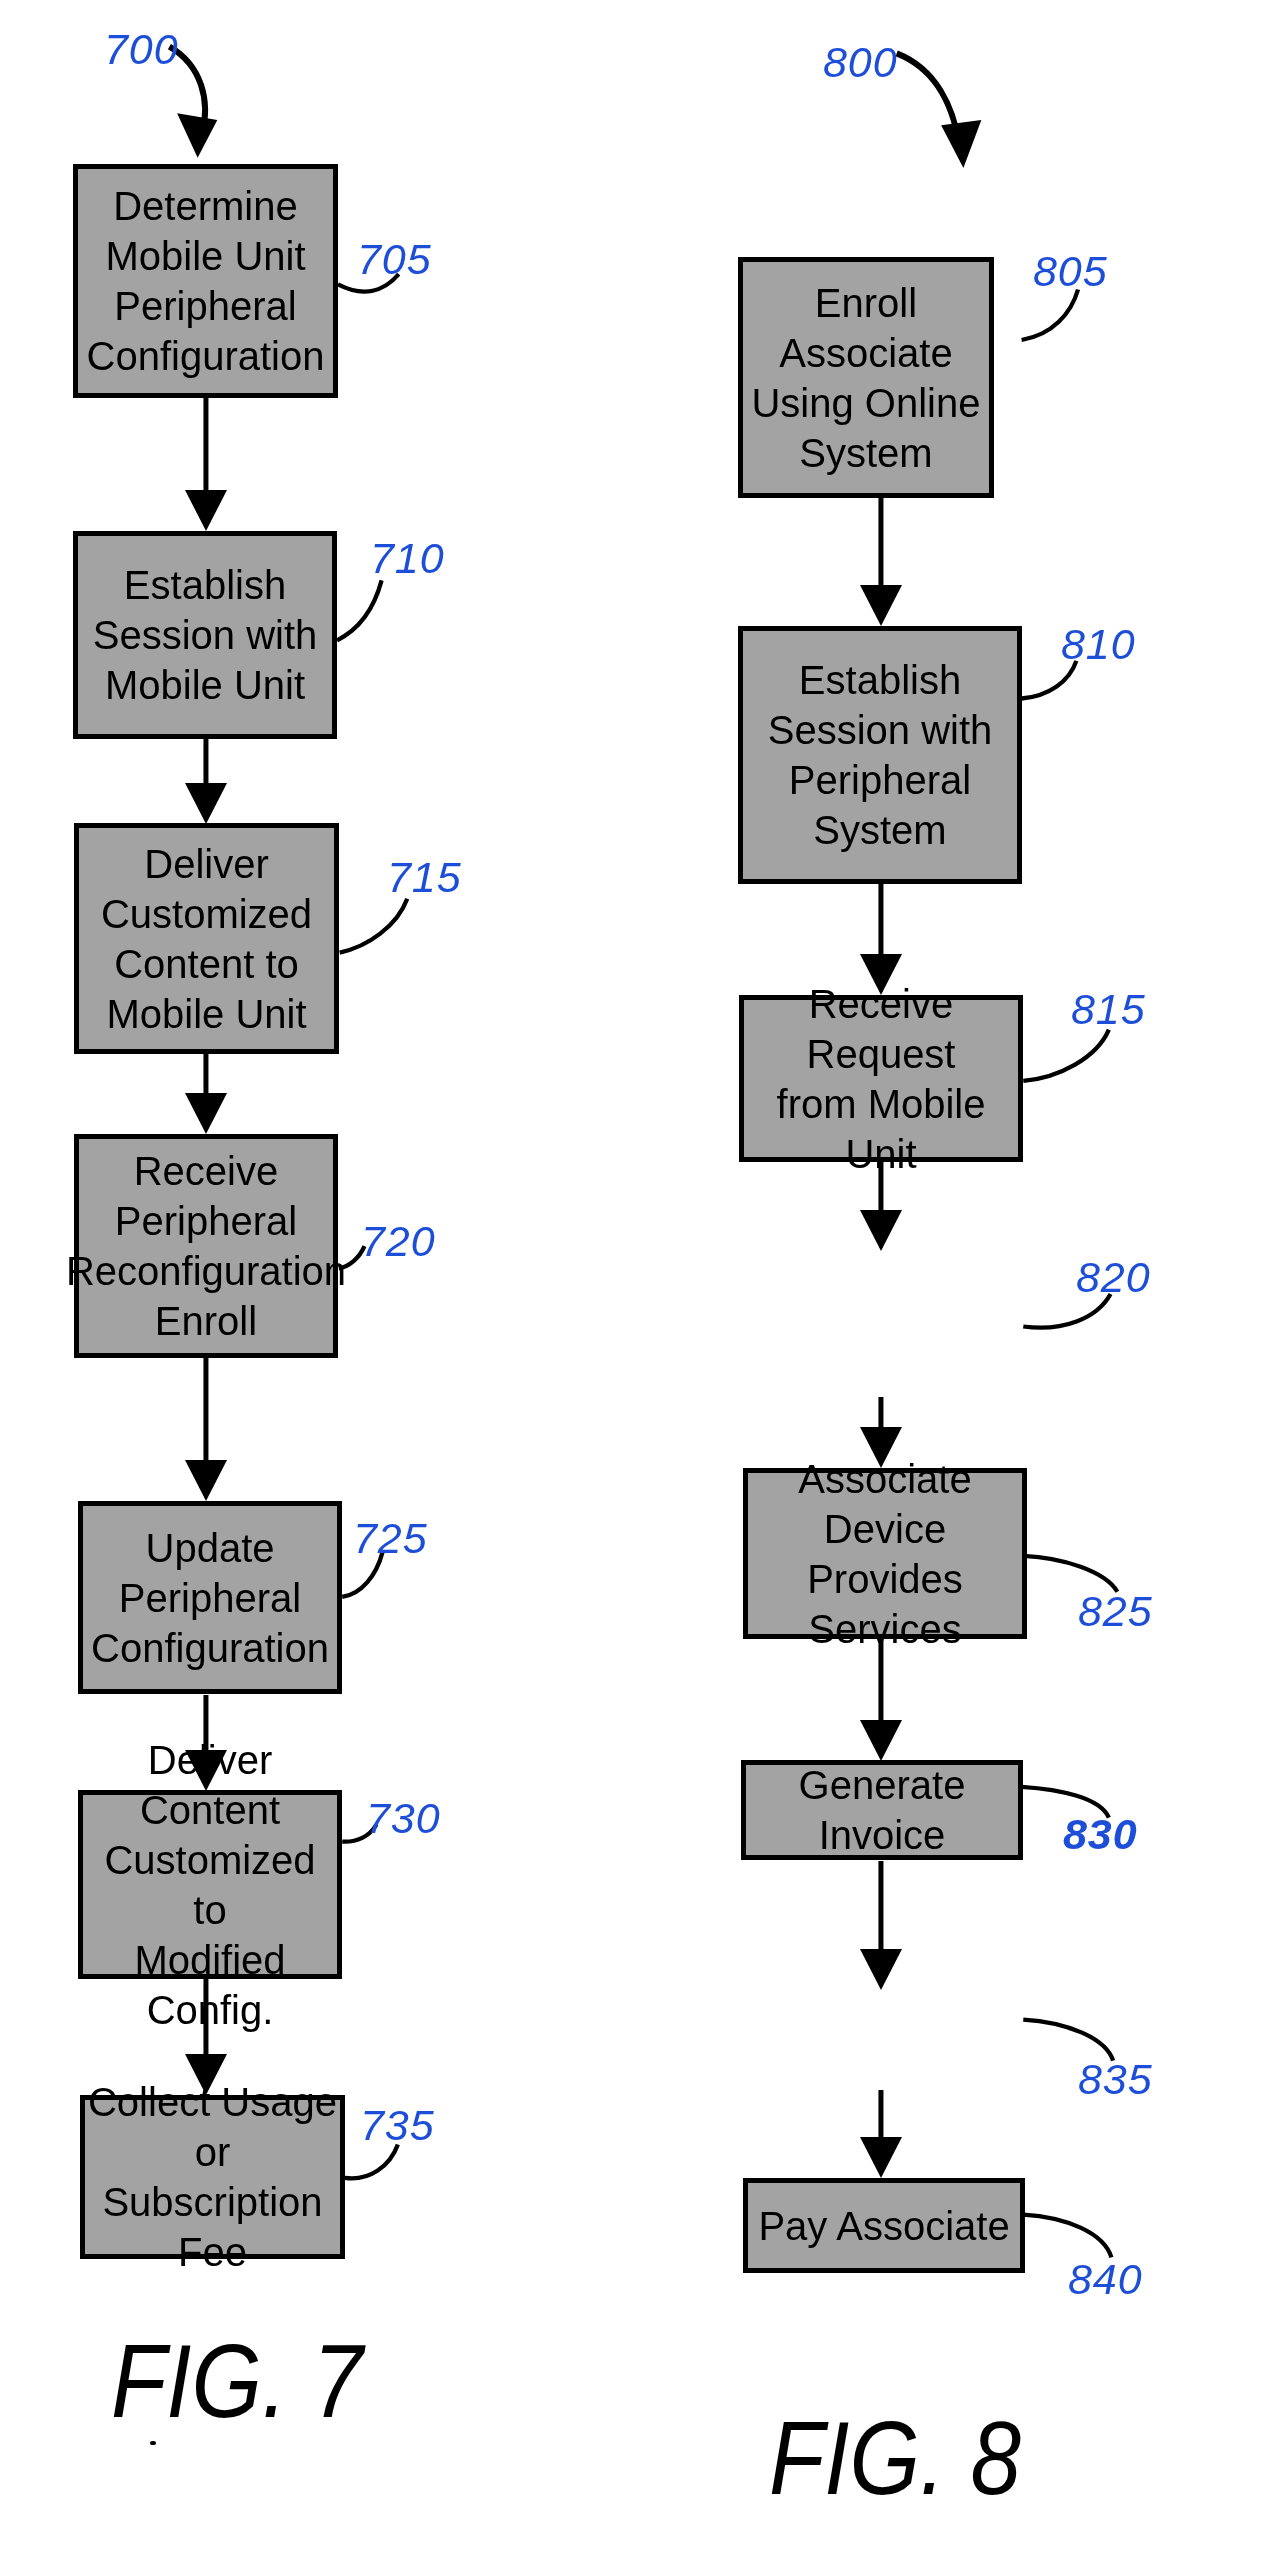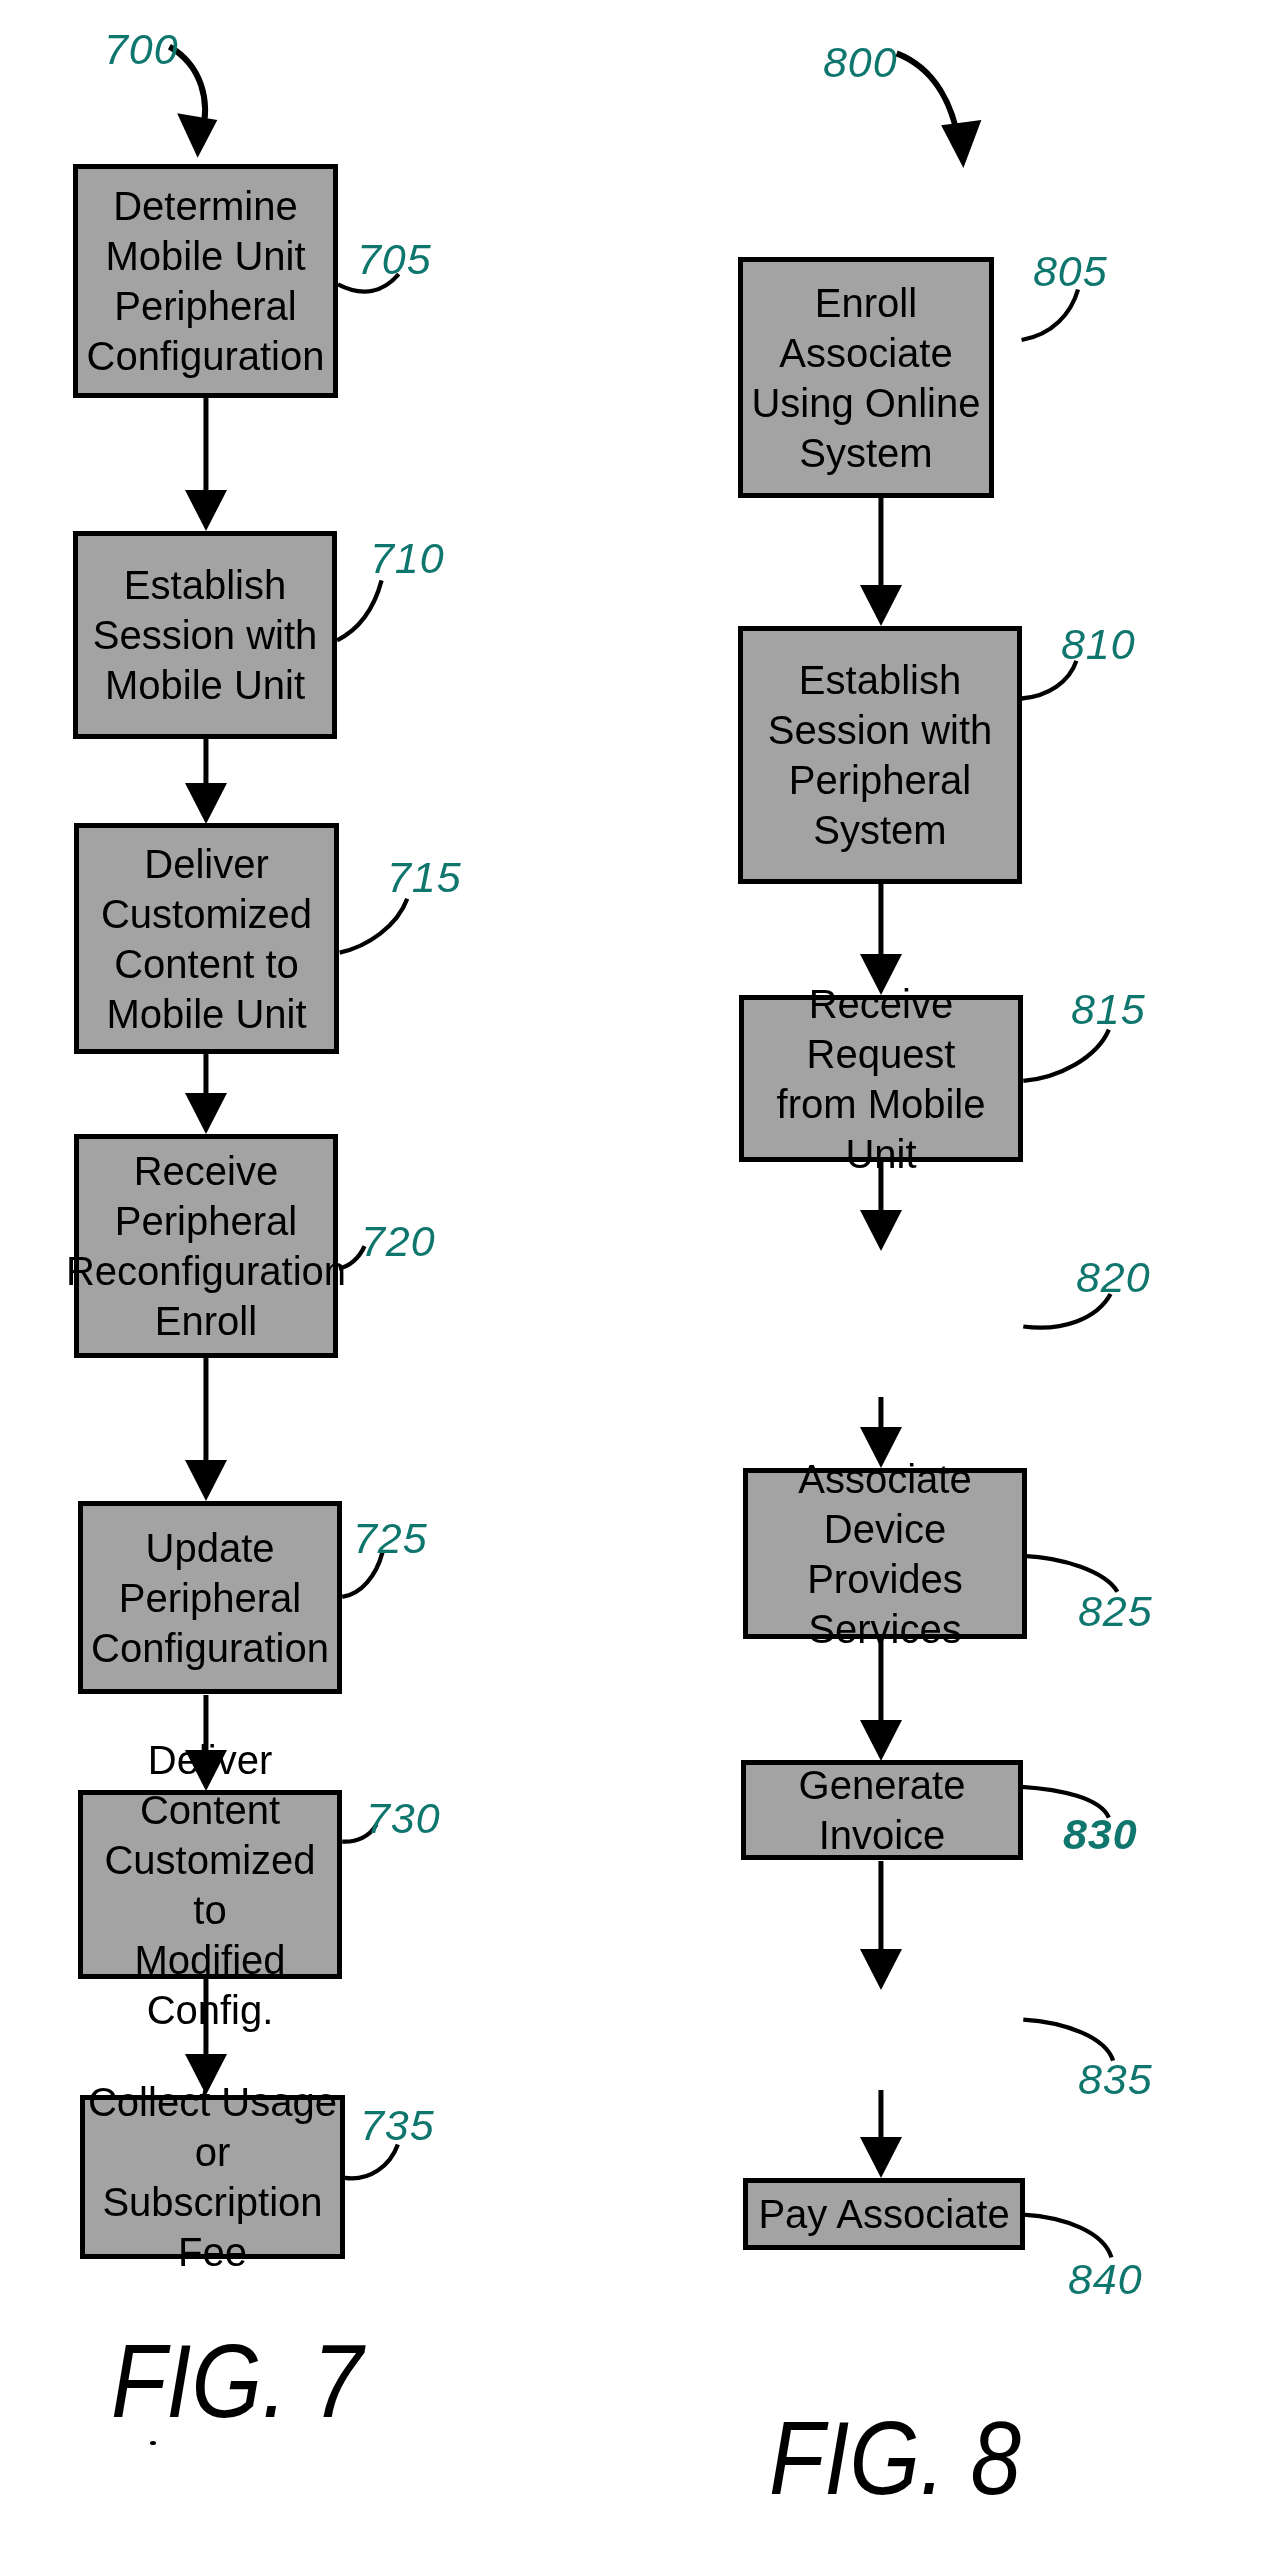--- a/index.html
+++ b/index.html
@@ -31,21 +31,21 @@
     font-size: 40px;
     line-height: 50px;
     letter-spacing: 0px;
     color: #000000;
   }
   .ref-label {
     position: absolute;
     font-style: italic;
     font-size: 43px;
     line-height: 43px;
-    color: #0f766e;
+    color: #1d4ed8;
     letter-spacing: 0.9px;
   }
   .fig-caption {
     position: absolute;
     font-style: italic;
     font-size: 103px;
     line-height: 103px;
     color: #000000;
     transform: scaleX(0.88);
     transform-origin: left center;
@@ -279,21 +279,21 @@
     <div class="head"></div>
   </div>
 
   <div class="ref-label" style="left:1078px; top:2058px;">835</div>
 
   <div class="varrow" style="left:858px; top:2090px; height:88px;">
     <div class="shaft"></div>
     <div class="head"></div>
   </div>
 
-  <div class="step-box" style="left:743px; top:2178px; width:282px; height:72px;">
+  <div class="step-box" style="left:743px; top:2178px; width:282px; height:95px;">
     <div class="step-text">Pay Associate</div>
   </div>
   <div class="ref-label" style="left:1068px; top:2258px;">840</div>
 
   <div class="fig-caption" style="left:769px; top:2407px;">FIG. 8</div>
 
 </div>
 
 
 </body></html>

